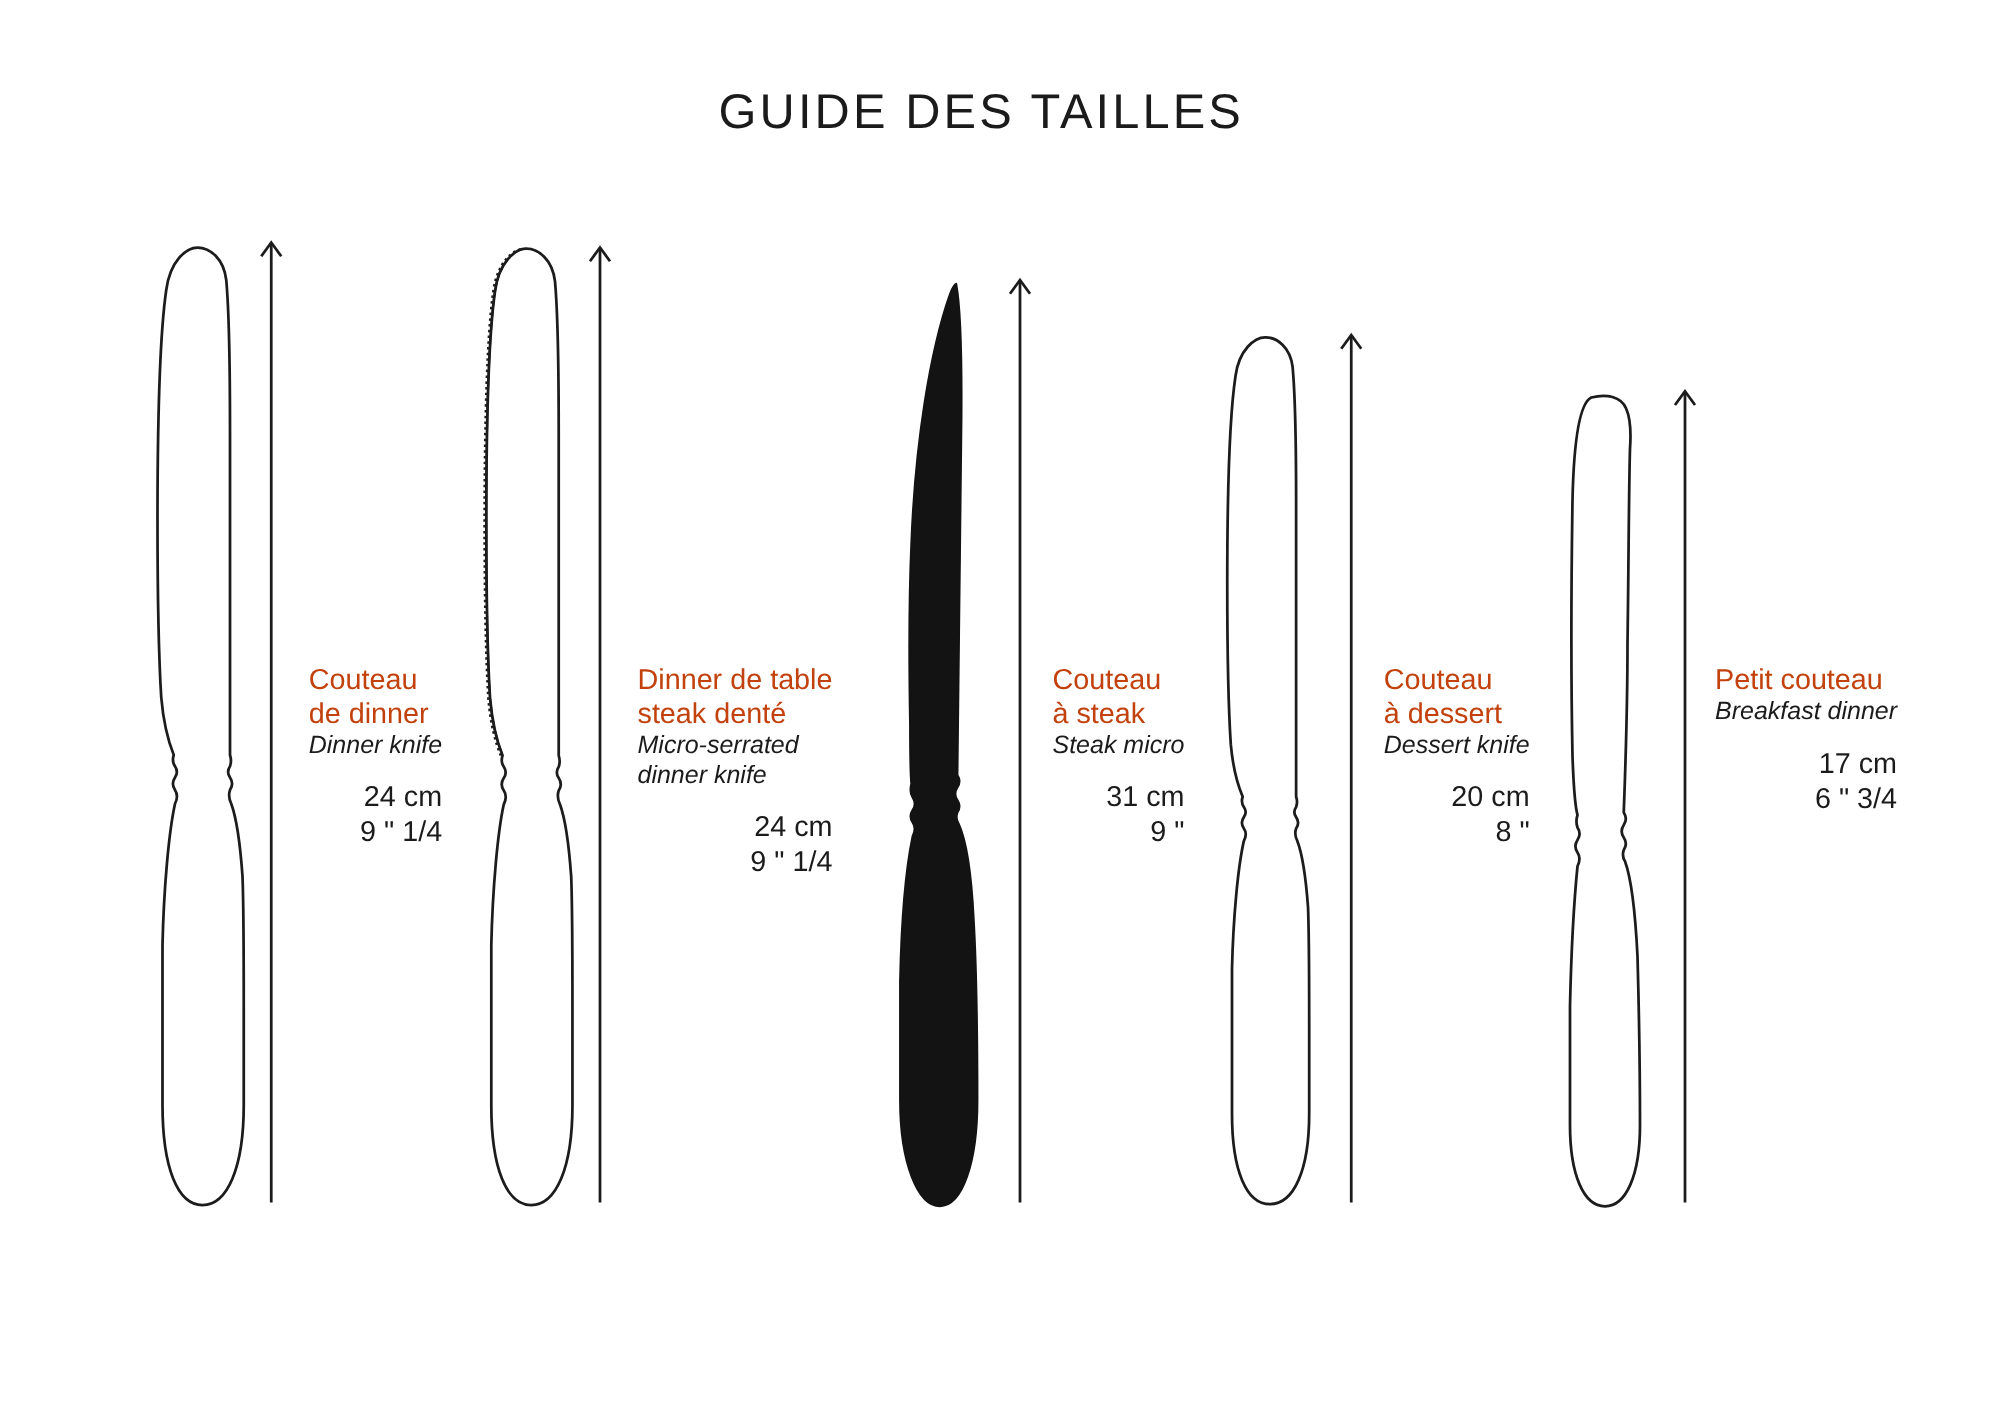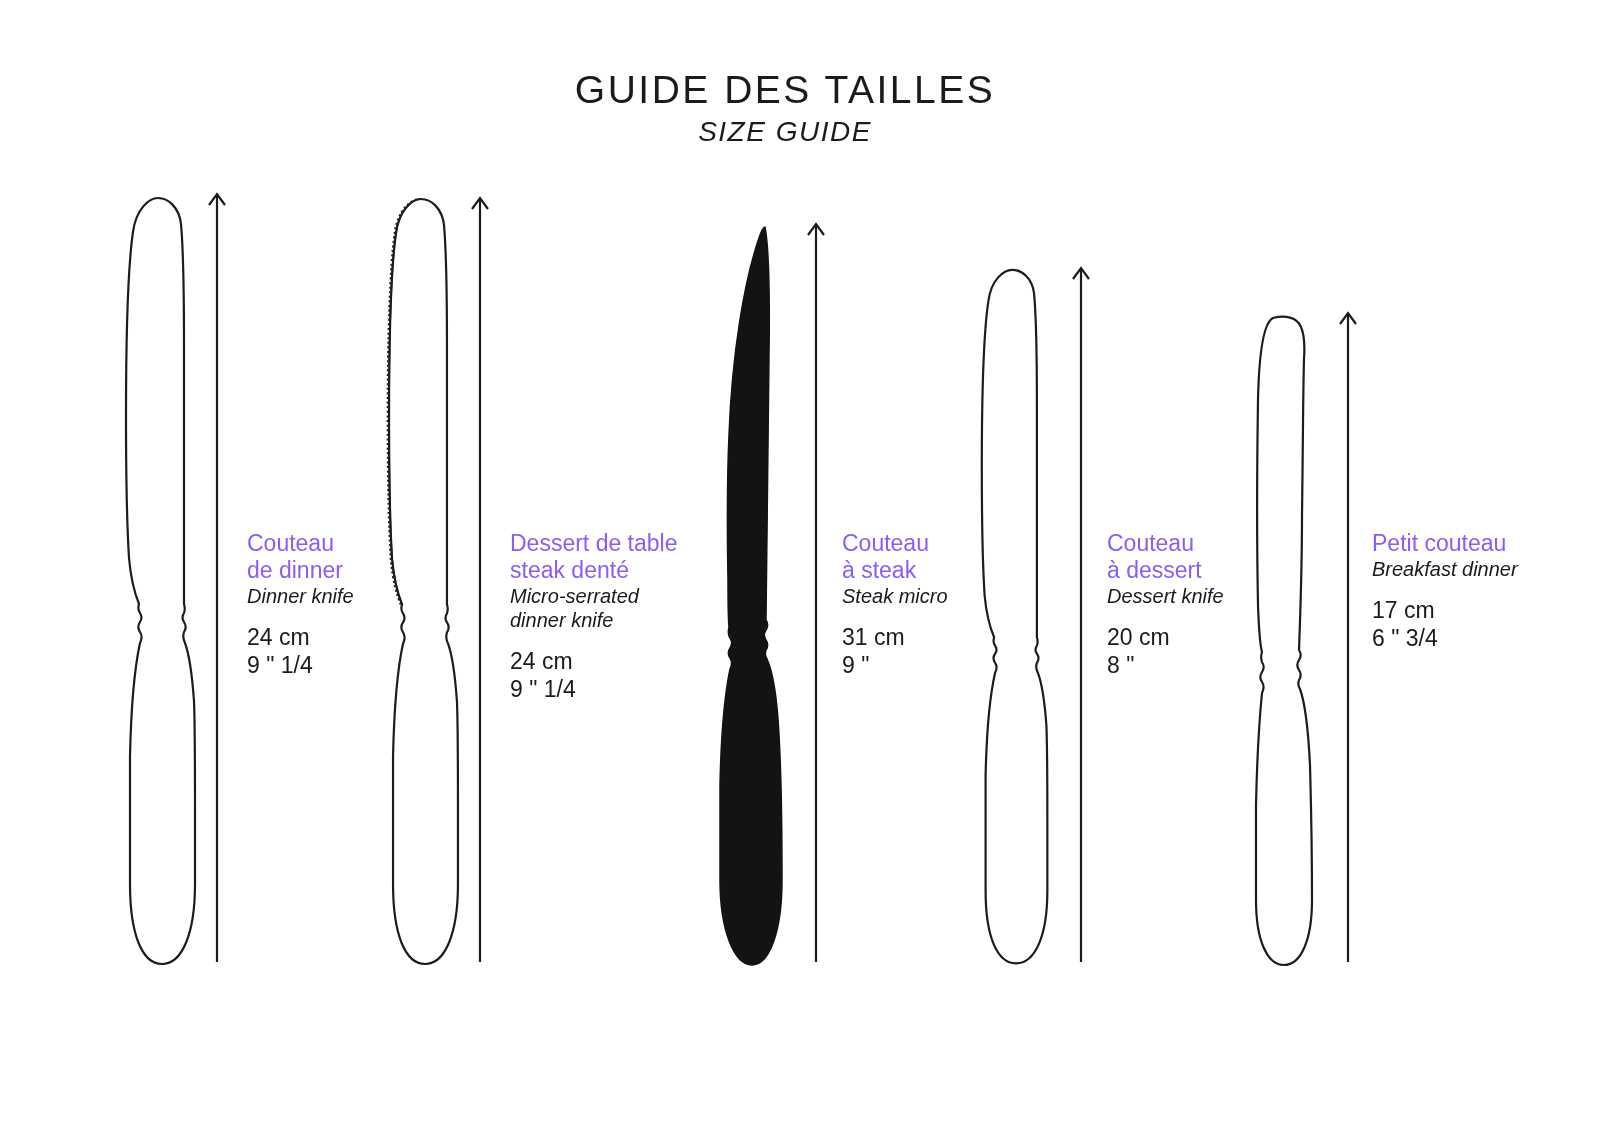--- a/index.html
+++ b/index.html
@@ -11,33 +11,32 @@
   .hdr h1{margin:0;font-size:39px;font-weight:500;letter-spacing:2.5px;color:#1b1b1b;}
   .hdr .sub{margin-top:4px;font-size:28px;font-style:italic;letter-spacing:1.5px;color:#1b1b1b;}
   svg.knife,svg.arrow{position:absolute;display:block;}
   svg .outline{fill:#ffffff;stroke:#1c1c1c;stroke-width:2.2;stroke-linejoin:round;}
   svg .solid{fill:#131313;stroke:#131313;stroke-width:1.5;stroke-linejoin:round;}
   svg .serr1{fill:none;stroke:#1c1c1c;stroke-width:1.6;}
   svg .serr2{fill:none;stroke:#1c1c1c;stroke-width:1.8;stroke-dasharray:2 2.6;}
   svg .aline{stroke:#1c1c1c;stroke-width:2.2;}
   svg .ahead{fill:none;stroke:#1c1c1c;stroke-width:2.2;stroke-linejoin:miter;}
   .label{position:absolute;top:530px;}
-  .fr{font-size:23px;line-height:27px;color:#8b5cf6;}
+  .fr{font-size:23px;line-height:27px;color:#c2410c;}
   .en{font-size:20px;line-height:24px;font-style:italic;color:#1b1b1b;}
   .sizes{margin-top:15px;}
-  .cm,.in{font-size:23px;line-height:28px;color:#1b1b1b;}
+  .cm,.in{font-size:23px;line-height:28px;color:#1b1b1b;text-align:right;}
 </style>
 </head>
 <body>
 
 <div class="canvas">
 
   <div class="hdr">
     <h1>GUIDE DES TAILLES</h1>
-    <div class="sub">SIZE GUIDE</div>
   </div>
 
   <div>
     <svg class="knife" style="left:122px;top:196px" width="80" height="772" viewBox="0 0 80 772">
       <path class="outline" d="M36 2 C46 2 57 11 59 28 C61 50 62 90 62 150 L62 408
         C63 411 63 414 62 417 C60 420 60 423 62 426 C64 429 64 433 62 436 C61 439 61 443 63 447
         C67 458 70 477 72 505 C73 530 73 545 73 610 L73 688 C73 738 60 768 40 768
         C20 768 8 738 8 688 L8 560 C9 515 13 470 18 447
         C20 443 20 439 18 436 C16 433 16 429 18 426 C20 423 20 420 18 417 C16 414 16 411 17 408
         C13 398 9 385 7 362 C5 330 4 280 4 220 C4 140 6 70 11 36 C14 13 27 2 36 2 Z"></path>
@@ -66,21 +65,21 @@
         C20 443 20 439 18 436 C16 433 16 429 18 426 C20 423 20 420 18 417 C16 414 16 411 17 408
         C13 398 9 385 7 362 C5 330 4 280 4 220 C4 140 6 70 11 36 C14 13 27 2 36 2 Z"></path>
       <path class="serr1" d="M17 408 C13 398 9 385 7 362 C5 330 4 280 4 220 C4 140 6 70 11 36 C14 13 27 2 36 2"></path>
       <path class="serr2" d="M15.5 408 C11.5 398 7.5 385 5.5 362 C3.5 330 2.5 280 2.5 220 C2.5 140 4.5 70 9.5 36 C12.5 13 25.5 2 34.5 2"></path>
     </svg>
     <svg class="arrow" style="left:465px;top:196px" width="30" height="768" viewBox="0 0 30 768">
       <polyline class="ahead" points="7,13 15,2 23,13"></polyline>
       <line class="aline" x1="15" y1="3" x2="15" y2="766"></line>
     </svg>
     <div class="label" style="left:510px">
-      <div class="fr">Dessert de table</div>
+      <div class="fr">Dinner de table</div>
       <div class="fr">steak denté</div>
       <div class="en">Micro-serrated</div>
       <div class="en">dinner knife</div>
       <div class="sizes">
         <div class="cm">24 cm</div>
         <div class="in">9 " 1/4</div>
       </div>
     </div>
   </div>
 

